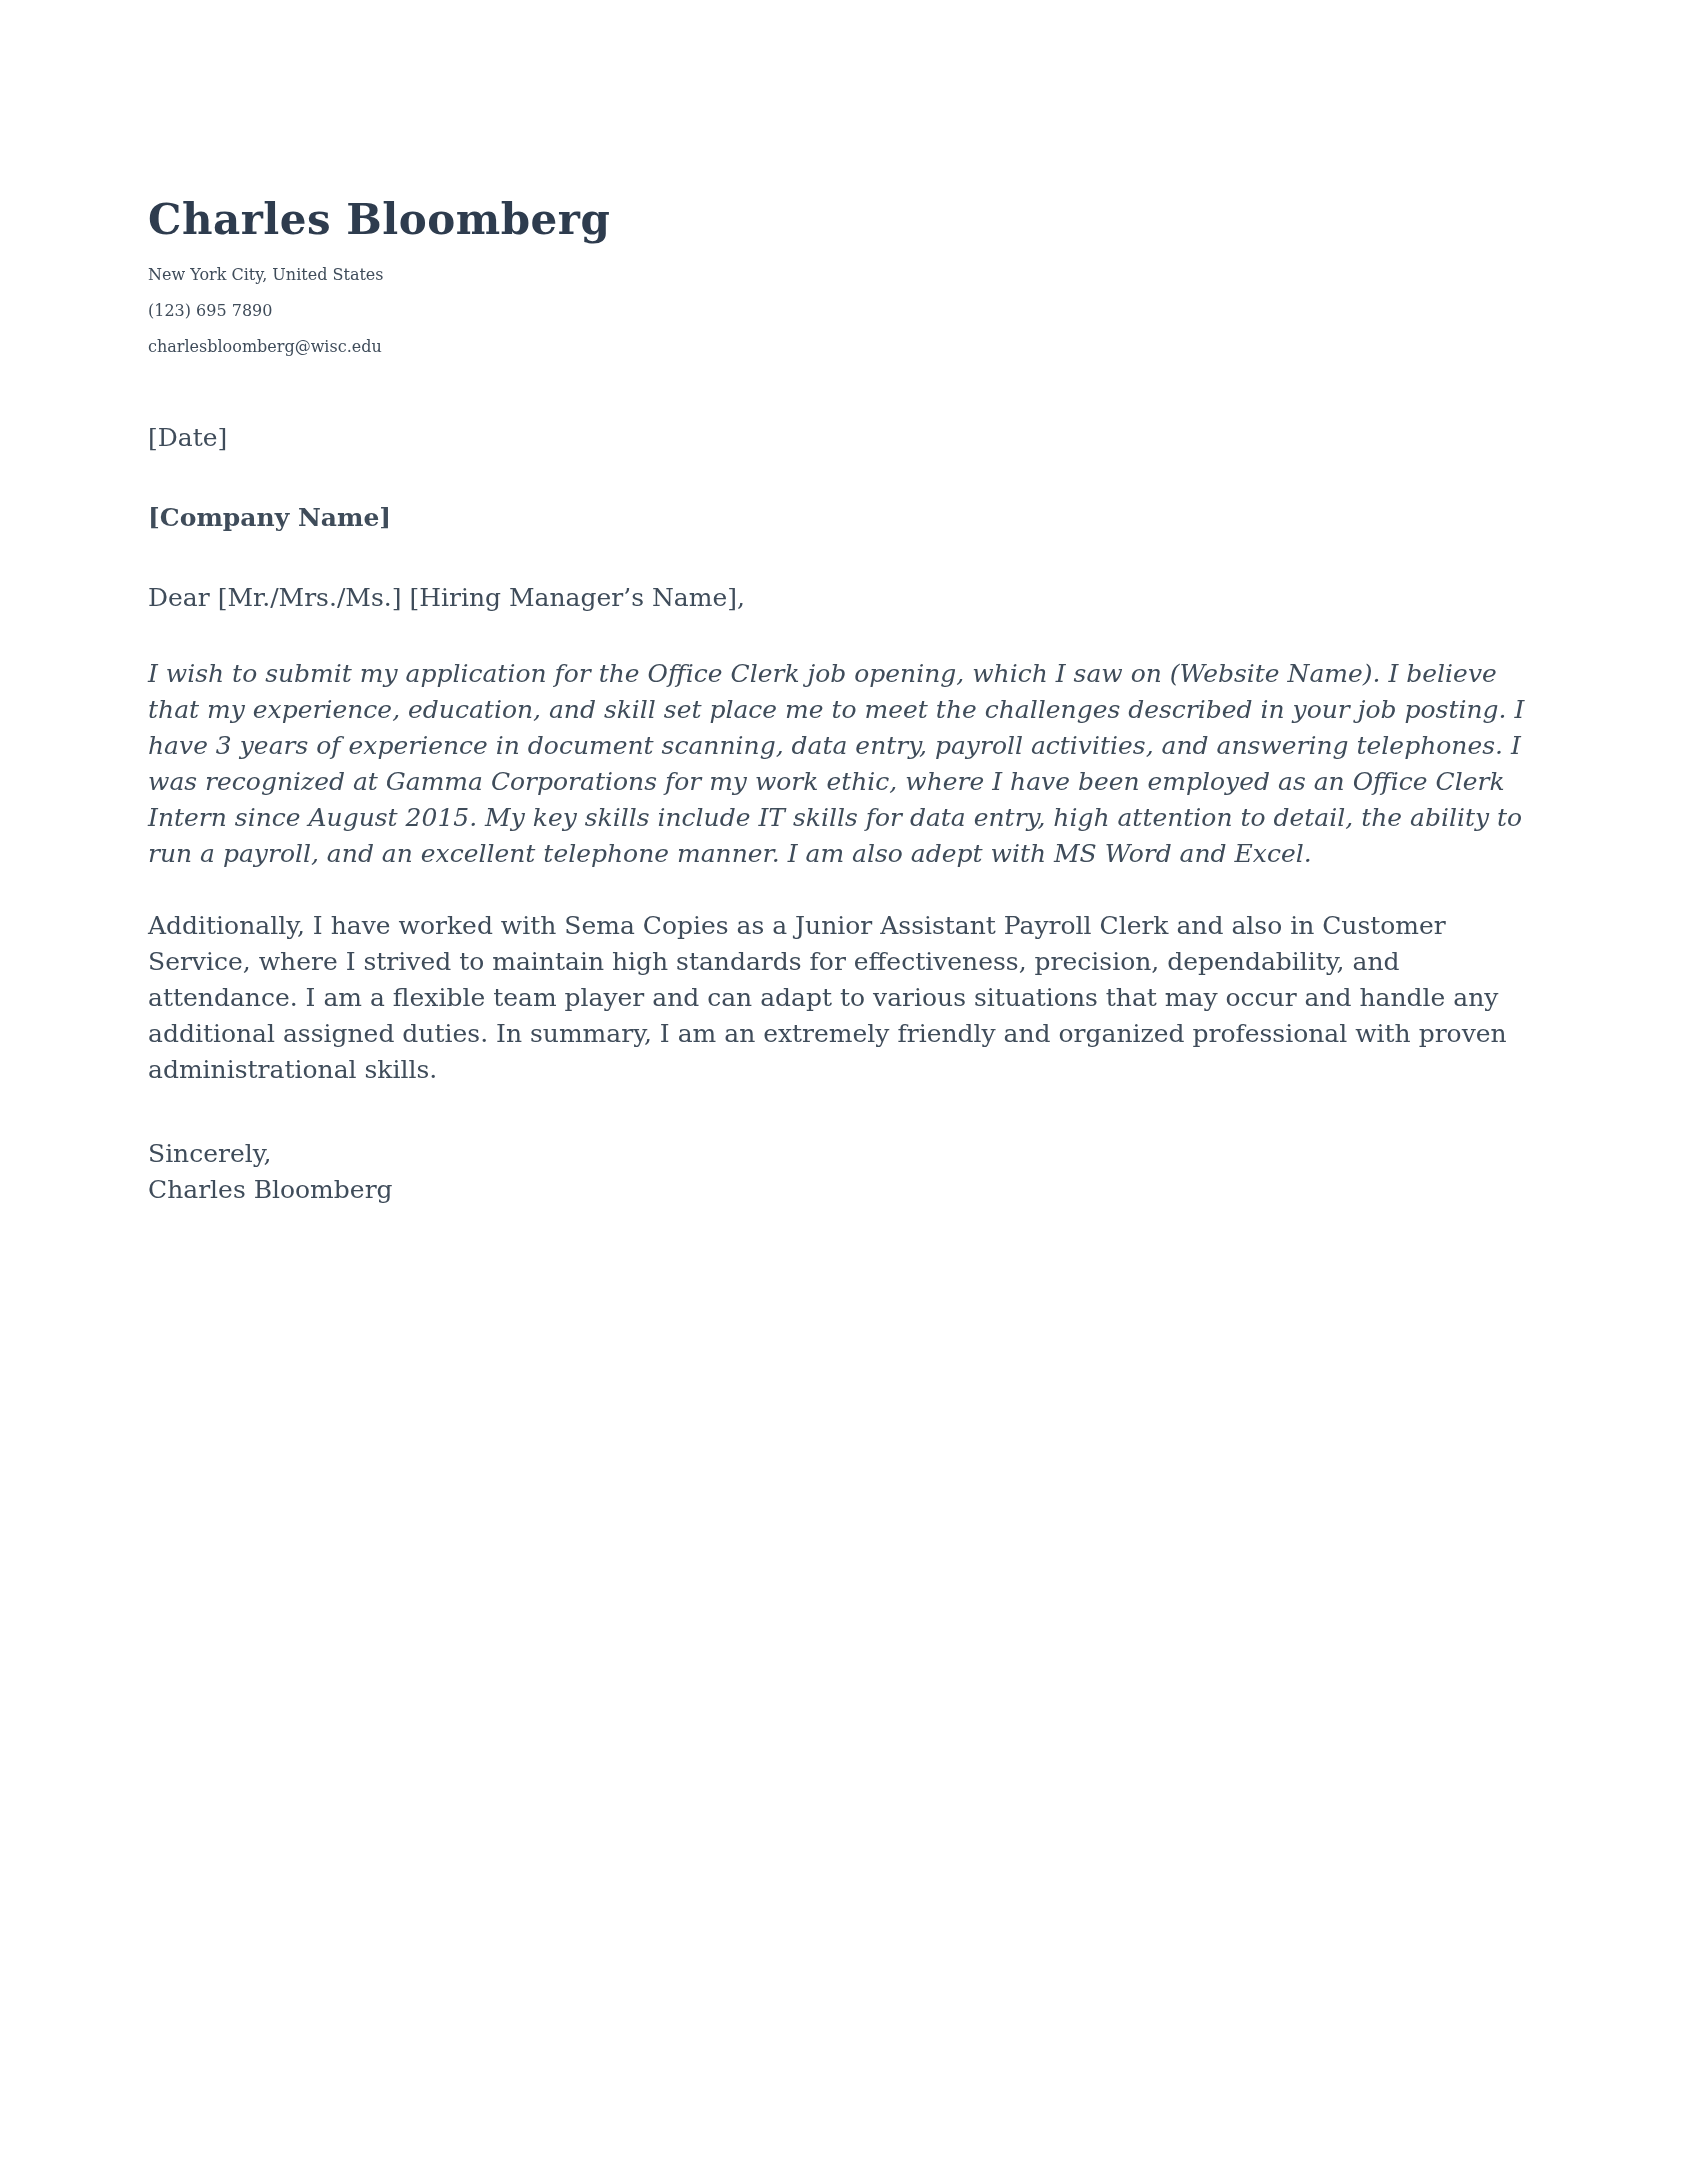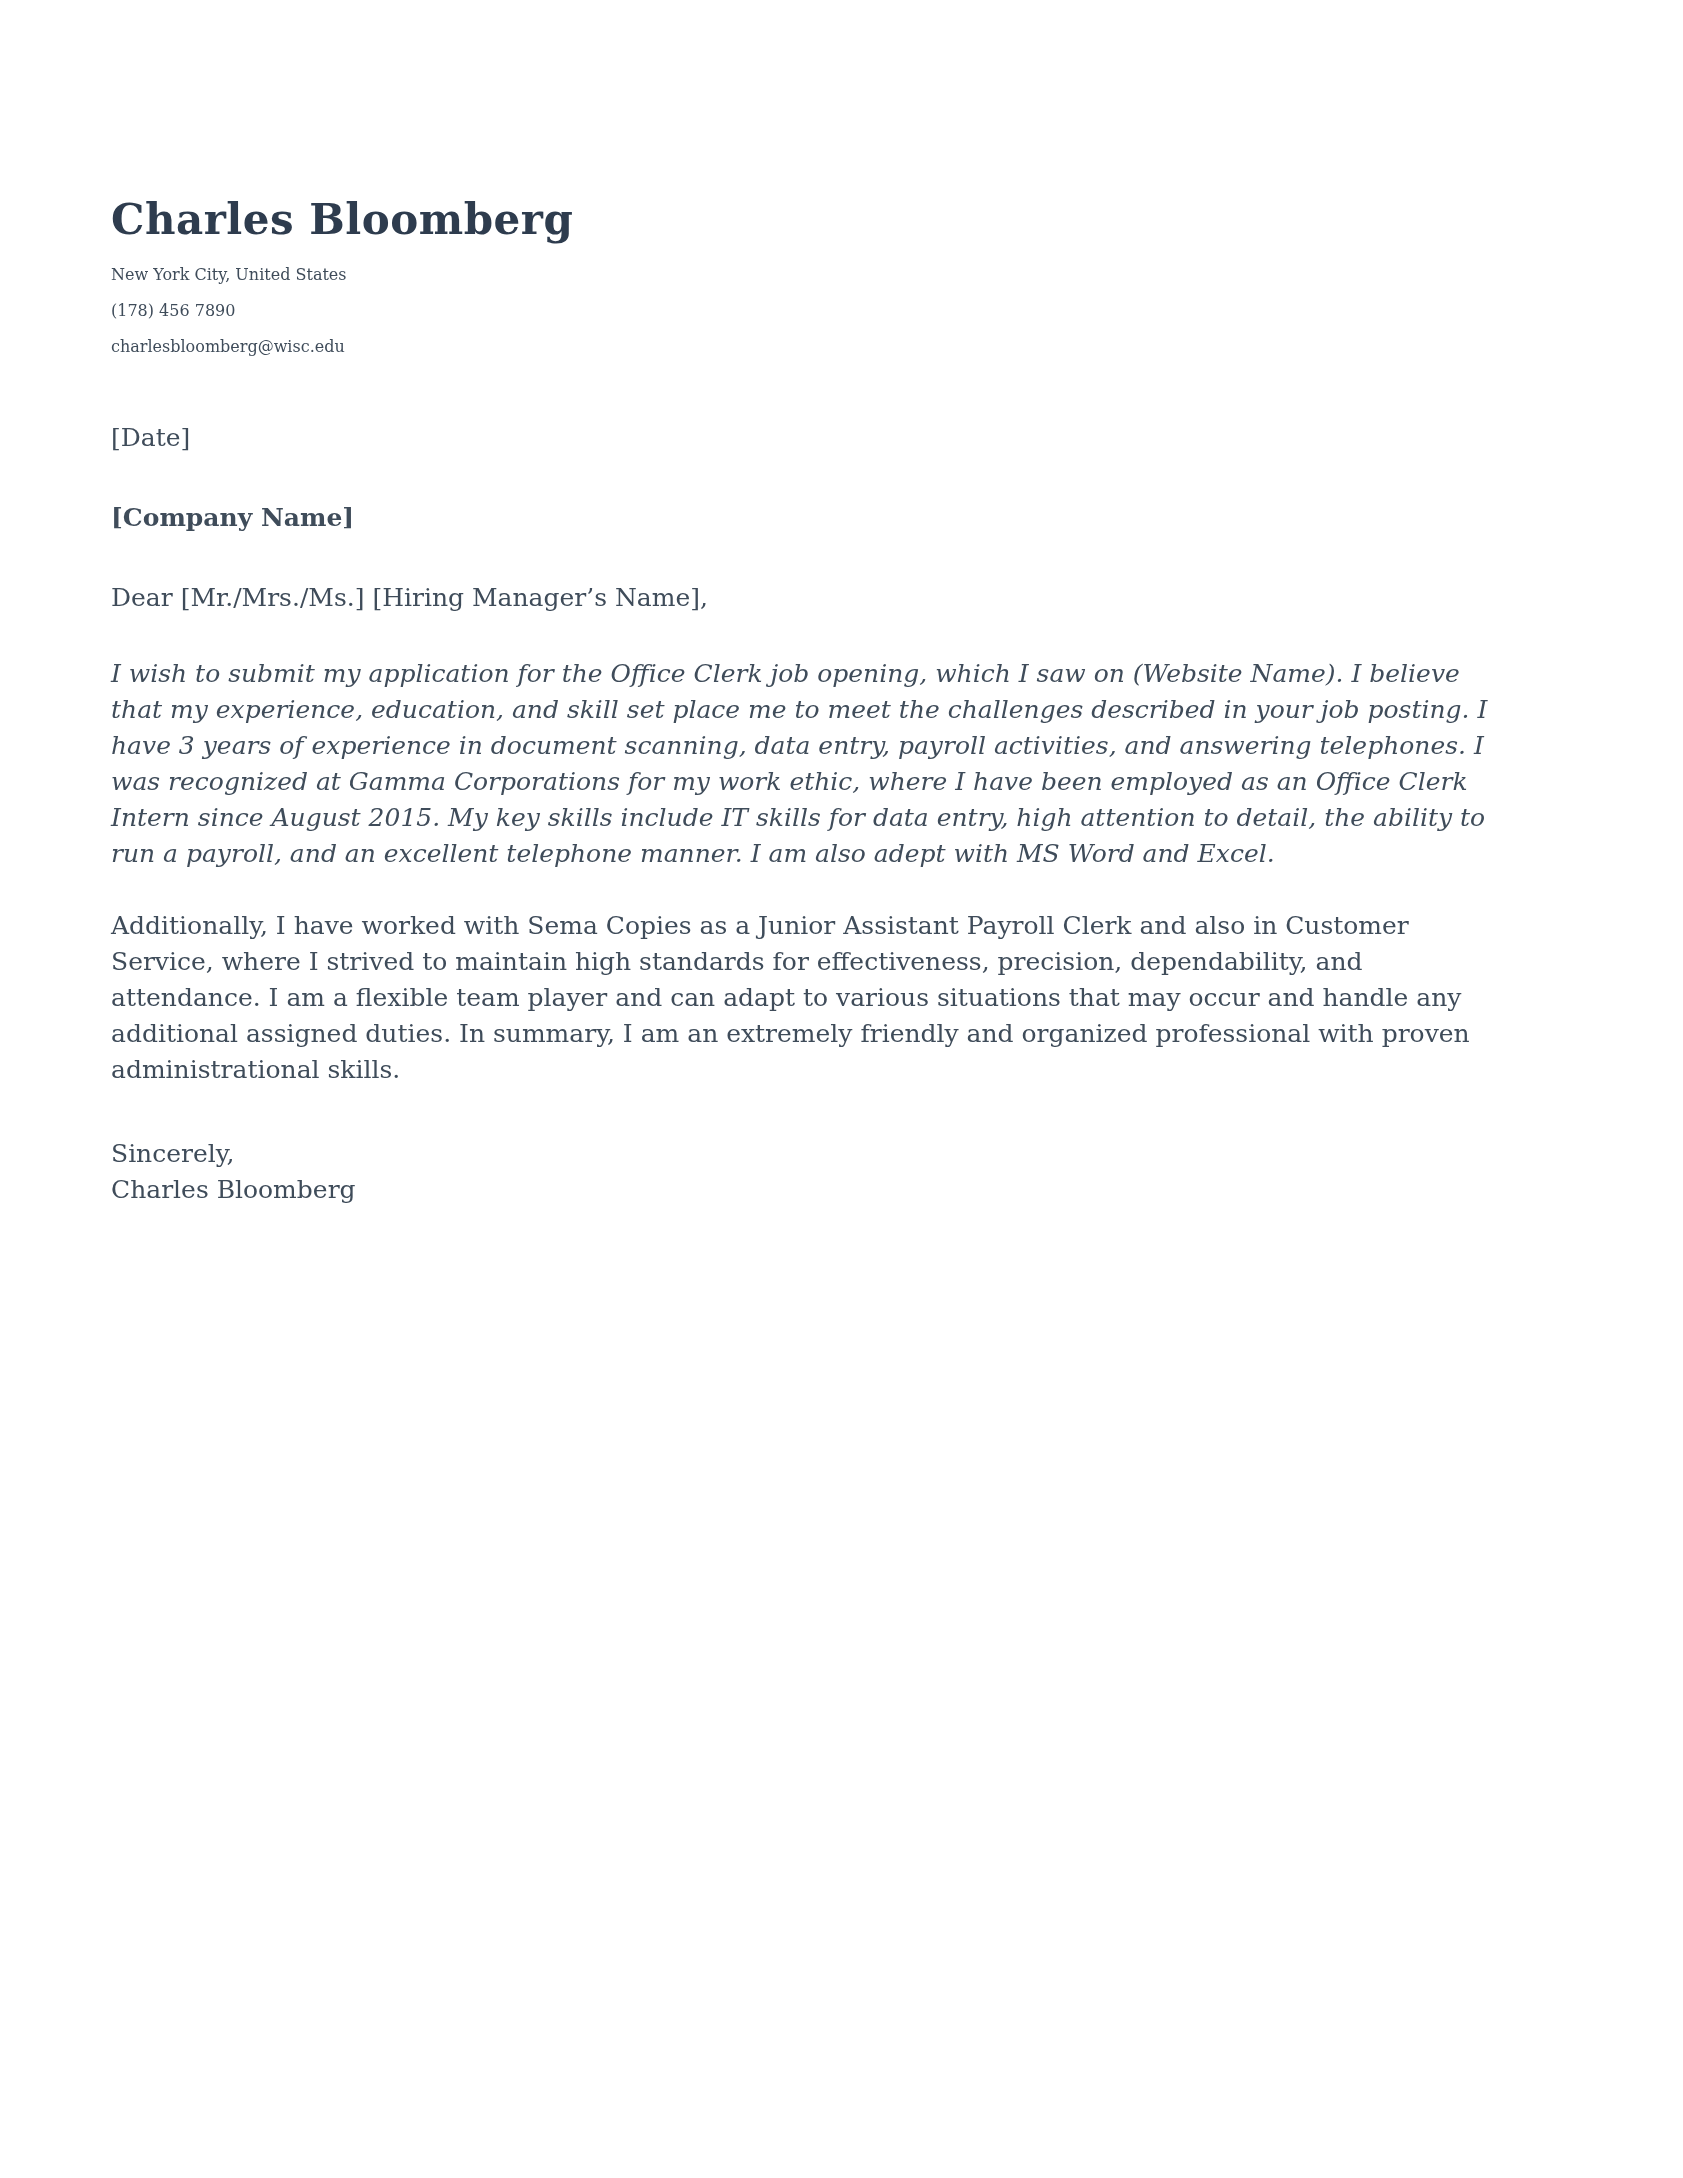--- a/index.html
+++ b/index.html
@@ -13,20 +13,21 @@
     font-family: "DejaVu Serif", "Liberation Serif", serif;
     color: var(--text-color);
   }
   .page {
     position: relative;
     width: 1626px;
     height: 2178px;
     background: var(--page-bg);
     padding: 194px 111px 0 111px;
     overflow: hidden;
+    margin-left: 37px;
   }
   .applicant-name {
     font-size: 42px;
     line-height: 51px;
     font-weight: bold;
     color: var(--heading-color);
     letter-spacing: 0.5px;
   }
   .contact-block {
     margin-top: 12px;
@@ -49,21 +50,21 @@
 </style>
 </head>
 <body>
 
 <div class="page">
 
   <h1 class="applicant-name">Charles Bloomberg</h1>
 
   <div class="contact-block">
     <span class="contact-line">New York City, United States</span>
-    <span class="contact-line">(178) 456 7890</span>
+    <span class="contact-line">(123) 695 7890</span>
     <span class="contact-line">charlesbloomberg@wisc.edu</span>
   </div>
 
   <div class="date-line">[Date]</div>
 
   <div class="company-line">[Company Name]</div>
 
   <div class="greeting-line">Dear [Mr./Mrs./Ms.] [Hiring Manager’s Name],</div>
 
   <div class="body-copy">

